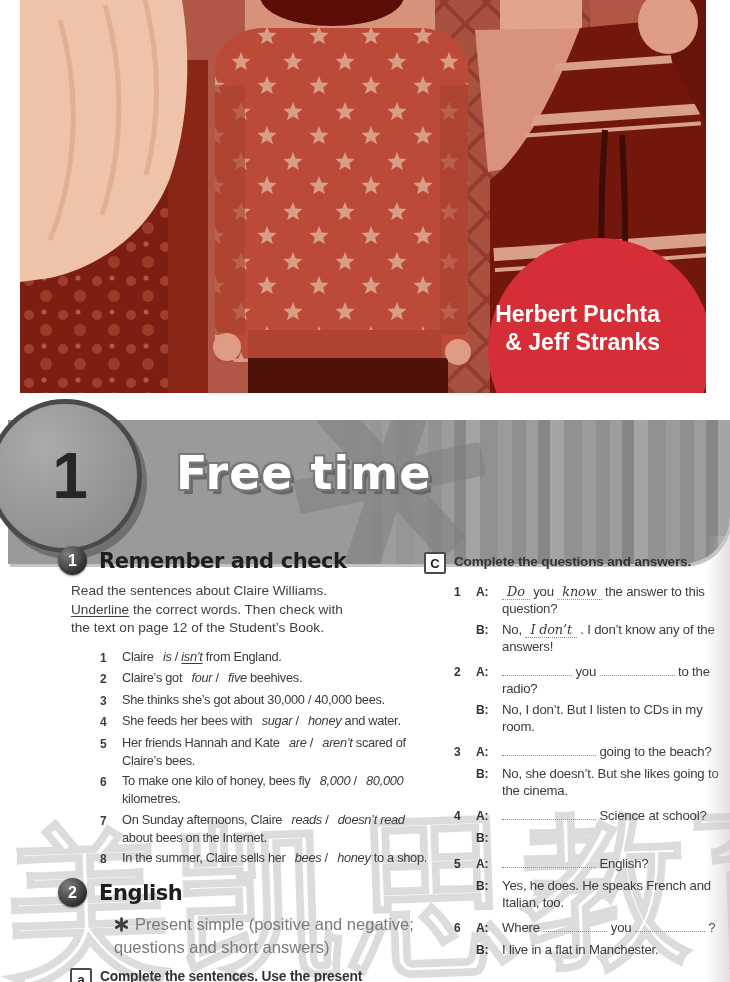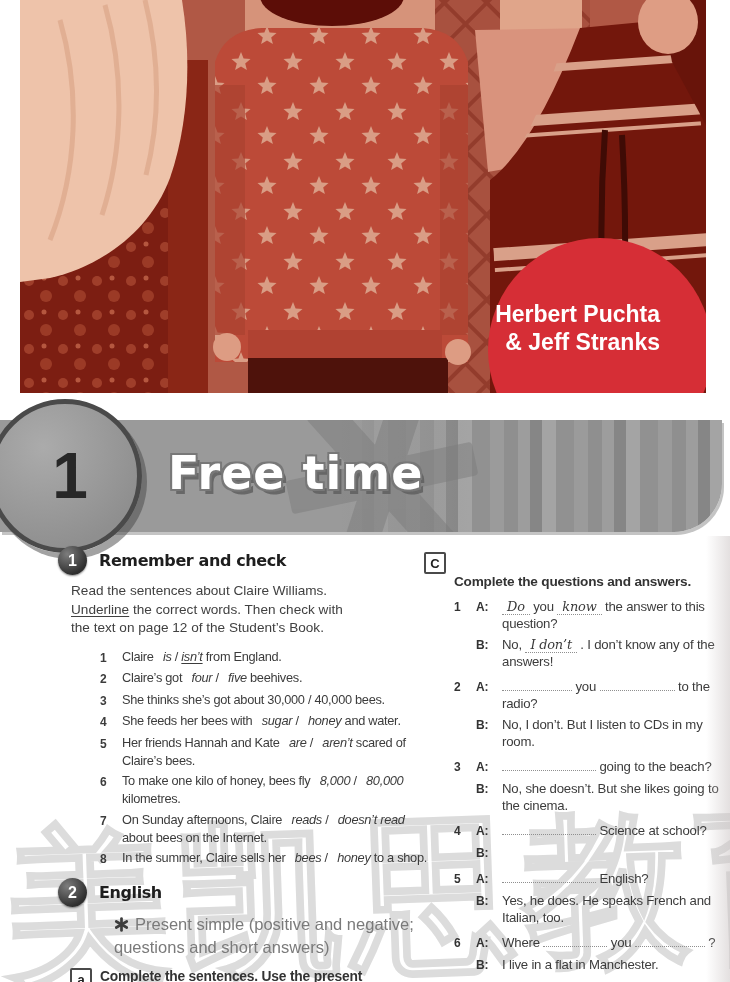--- a/index.html
+++ b/index.html
@@ -1,21 +1,21 @@
 <!DOCTYPE html>
 <html><head>
 <meta charset="utf-8">
 <style>
   html,body{margin:0;padding:0;background:#fff;}
   .page{position:relative;width:730px;height:982px;background:#fff;overflow:hidden;
         font-family:"Liberation Sans",sans-serif;color:#3c3c3c;}
   
   .photo{position:absolute;left:20px;top:0;width:686px;height:393px;display:block;}
   
-  .banner{position:absolute;left:0;top:420px;width:722px;height:112px;overflow:hidden;
+  .banner{position:absolute;left:8px;top:420px;width:722px;height:144px;overflow:hidden;
           border-radius:0 0 48px 0;
           box-shadow:2px 3px 0 rgba(125,125,125,.45);
           background:
             linear-gradient(90deg,#9a9a9a 0 340px,rgba(154,154,154,0) 470px),
             repeating-linear-gradient(90deg,#8f8f8f 0 14px,#9d9d9d 14px 26px,#868686 26px 38px,#a4a4a4 38px 52px,#919191 52px 70px,#9b9b9b 70px 84px);}
   .banner-ast{position:absolute;left:282px;top:-42px;}
   .banner-title{position:absolute;left:168px;top:26px;font-family:"DejaVu Sans",sans-serif;
           font-size:46px;font-weight:bold;color:#fff;letter-spacing:1px;
           text-shadow:-2px -2px 0 #787878,2px -2px 0 #787878,-2px 2px 0 #787878,2px 2px 0 #787878,4px 5px 0 rgba(95,95,95,.85);}
   .unit-circle{position:absolute;left:-12px;top:399px;width:144px;height:144px;border-radius:50%;
@@ -30,35 +30,35 @@
   .edge-shadow{position:absolute;left:706px;top:536px;width:24px;height:446px;z-index:2;
       background:linear-gradient(90deg,rgba(210,205,205,0),rgba(205,198,198,.55));}
   
   .left-col{position:absolute;left:45px;top:546px;width:356px;z-index:1;}
   .right-col{position:absolute;left:424px;top:552px;width:296px;z-index:1;}
   .sec-head{display:flex;align-items:center;gap:12px;margin-left:13px;margin-bottom:7px;}
   .badge{width:29px;height:29px;border-radius:50%;flex:0 0 29px;
          background:radial-gradient(circle at 32% 28%,#7d7d7d,#2e2e2e 72%);
          color:#fff;font-weight:bold;font-size:16px;display:flex;align-items:center;justify-content:center;
          box-shadow:0 1px 2px rgba(0,0,0,.45);}
-  .sec-title{font-family:"DejaVu Sans",sans-serif;font-size:16px;font-weight:bold;color:#1e1e1e;letter-spacing:-.4px;}
+  .sec-title{font-family:"DejaVu Sans",sans-serif;font-size:21px;font-weight:bold;color:#1e1e1e;letter-spacing:-.4px;}
   .instr{margin-left:26px;width:280px;font-size:13.6px;line-height:18.6px;color:#414141;margin-bottom:10px;}
   .rc-list{margin-left:55px;width:330px;}
   .rc-item{display:grid;grid-template-columns:22px 1fr;font-size:12.8px;line-height:18px;
            letter-spacing:-.3px;color:#3c3c3c;margin-bottom:2.5px;}
   .rc-num{font-weight:bold;font-size:12px;padding-top:1px;}
   .gram{margin-top:10px;}
   .gram-sub{margin-left:69px;width:302px;font-size:16.5px;line-height:20.5px;color:#7a7a7a;}
   .star{display:inline-block;vertical-align:-2px;margin-right:6px;}
   .ex-row{display:grid;grid-template-columns:30px 1fr;margin-left:25px;width:330px;margin-top:11px;}
   .label-box{width:18px;height:18px;border:2px solid #4a4a4a;border-radius:2px;background:#fff;
              font-weight:bold;font-size:13px;color:#222;display:flex;align-items:center;justify-content:center;}
   .ex-text{font-size:13.8px;line-height:18px;font-weight:bold;color:#333;letter-spacing:-.2px;}
   .c-head{display:grid;grid-template-columns:30px 1fr;margin-bottom:9px;}
-  .c-title{font-size:13.6px;font-weight:bold;color:#333;padding-top:2px;letter-spacing:-.2px;white-space:nowrap;margin-top:20px;}
+  .c-title{font-size:13.6px;font-weight:bold;color:#333;padding-top:2px;letter-spacing:-.2px;white-space:nowrap;}
   .qa-list{margin-left:30px;}
   .c-item{margin-bottom:8px;}
   .c-line{display:grid;grid-template-columns:22px 26px 1fr;font-size:13.2px;line-height:17px;
           letter-spacing:-.2px;color:#3c3c3c;}
   .c-line + .c-line{margin-top:4px;}
   .c-num,.c-sp{font-weight:bold;font-size:12px;color:#333;padding-top:1px;}
   
   .r-i{font-style:italic;margin-left:6px;}
   .r-u{text-decoration:underline;text-underline-offset:2px;}
   .r-iu{font-style:italic;text-decoration:underline;text-underline-offset:2px;}

